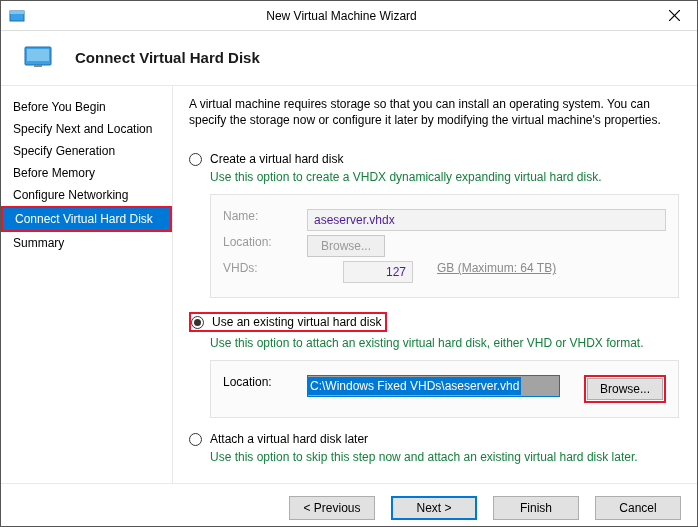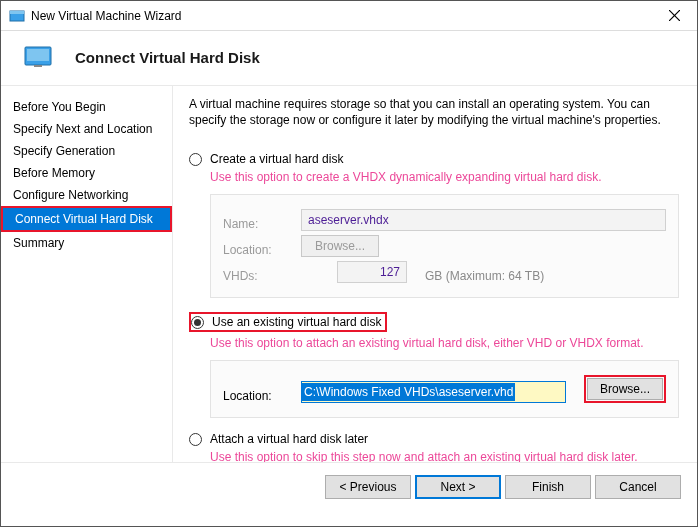--- a/index.html
+++ b/index.html
@@ -18,20 +18,21 @@
     position: relative;
     display: flex;
     flex-direction: column;
   }
   .titlebar {
     height: 30px;
     display: flex;
     align-items: center;
     padding: 0 0 0 8px;
     border-bottom: 1px solid #ddd;
+    text-align: center;
   }
   .titlebar-icon {
     width: 16px; height: 16px;
     margin-right: 6px;
   }
   .titlebar-title { flex: 1; font-size: 12px; }
   .titlebar-close {
     width: 45px; height: 29px;
     display: flex; align-items: center; justify-content: center;
     cursor: pointer;
@@ -98,34 +99,34 @@
     position: absolute;
     width: 7px; height: 7px;
     background: #333;
     border-radius: 50%;
     top: 2px; left: 2px;
   }
   .opt-label { }
   .opt-hl-wrap { display: inline-flex; align-items: center; border: 2px solid #e8152b; padding: 1px 4px 1px 0; }
   .opt-desc {
     margin: 0 0 10px 21px;
-    color: #ec4899;
+    color: #15803d;
   }
   .panel {
     border: 1px solid #e3e3e3;
     background: #fbfbfb;
     margin: 0 0 14px 21px;
     padding: 10px 12px;
   }
   .panel.disabled { color: #9a9a9a; }
   .frow {
     display: flex;
-    align-items: flex-end;
+    align-items: flex-start;
     margin: 4px 0;
-    gap: 18px;
+    gap: 24px;
   }
   .flabel { width: 60px; flex-shrink: 0; }
   .ftext {
     border: 1px solid #d0d0d0;
     background: #f3f3f3;
     height: 22px;
     padding: 2px 6px;
     color: #4c1d95;
     display: flex;
     align-items: center;
@@ -133,26 +134,26 @@
   .ftext.w-full { flex: 1; }
   .ftext.w-num { width: 70px; justify-content: flex-end; margin-left: 36px; }
   .btn-small {
     border: 1px solid #c8c8c8;
     background: #efefef;
     height: 22px;
     width: 78px;
     display: flex; align-items: center; justify-content: center;
     color: #9a9a9a;
   }
-  .fsuffix { color: #8a8a8a; }
+  .fsuffix { color: #8a8a8a; text-decoration: underline; }
   .loc-input {
     flex: 1;
     height: 22px;
     border: 1px solid #0078d7;
-    background: #fef9c3;
+    background: #a3a3a3;
     padding: 0;
     display: flex;
     align-items: center;
     overflow: hidden;
   }
   .loc-input .seltext {
     background: #0078d7;
     color: #fff;
     padding: 2px 2px;
     white-space: nowrap;
@@ -164,24 +165,24 @@
   .browse-active .inner {
     border: 1px solid #adadad;
     background: #e1e1e1;
     height: 22px;
     width: 76px;
     display: flex; align-items: center; justify-content: center;
     cursor: pointer;
   }
   .footer {
     border-top: 1px solid #e9e9e9;
-    padding: 12px 16px 27px 0;
+    padding: 12px 16px 6px 0;
     display: flex;
     justify-content: flex-end;
-    gap: 4px;
+    gap: 16px;
   }
   .fbtn {
     width: 86px; height: 24px;
     border: 1px solid #adadad;
     background: #e1e1e1;
     display: flex; align-items: center; justify-content: center;
     cursor: pointer;
   }
   .fbtn.default { border: 2px solid #0078d7; }
 </style>

